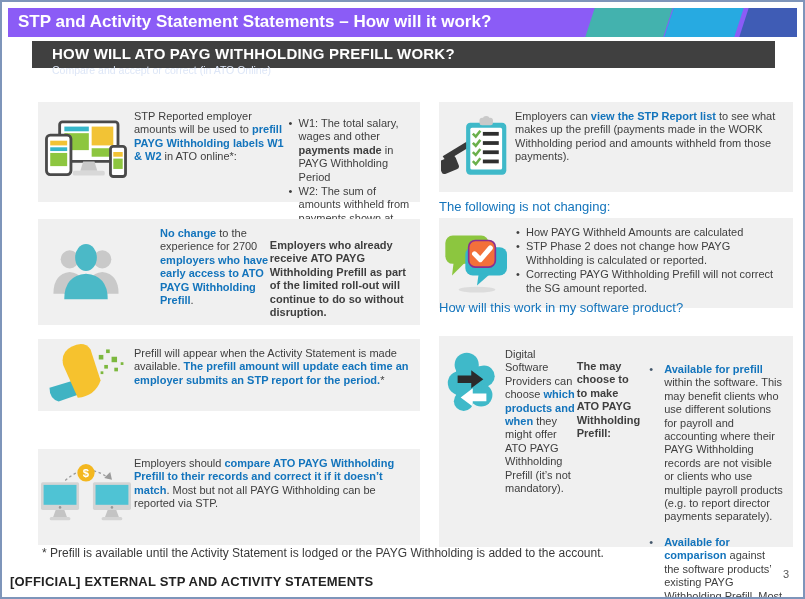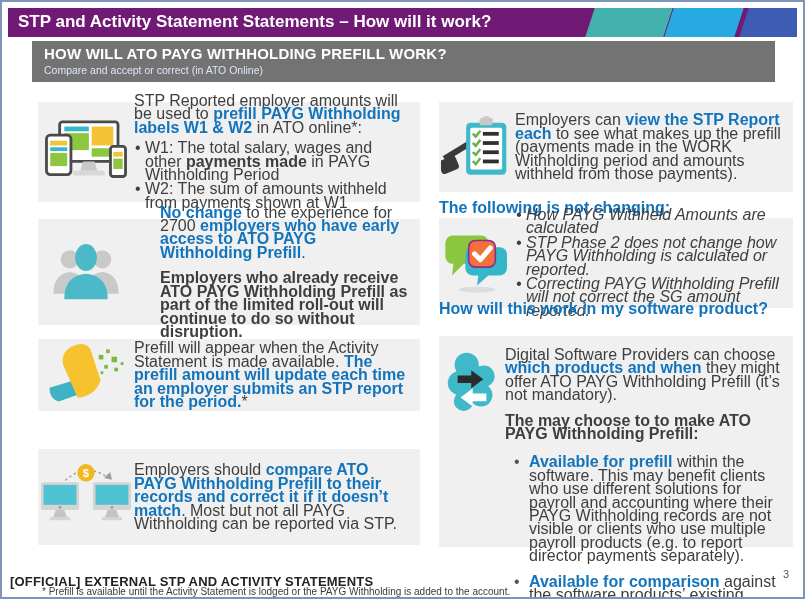--- a/index.html
+++ b/index.html
@@ -2,48 +2,48 @@
 <html><head>
 <meta charset="utf-8">
 <style>
   html,body{margin:0;padding:0;background:#fff;}
   #slide{
     position:relative;width:805px;height:599px;box-sizing:border-box;
     background:#ffffff;border:2px solid #7e95ba;overflow:hidden;
     font-family:"Liberation Sans",sans-serif;
   }
   
-  .topbar{position:absolute;left:6px;top:6px;width:789px;height:29px;background:#701a75;overflow:hidden;}
+  .topbar{position:absolute;left:6px;top:6px;width:789px;height:29px;background:#8b5cf6;overflow:hidden;}
   .topbar-title{position:absolute;left:10px;top:4px;color:#ffffff;font-weight:bold;font-size:17px;white-space:nowrap;}
   .seg{position:absolute;top:0;height:29px;transform:skewX(-18deg);}
   .seg-teal{left:582px;width:78px;background:#43b2ae;}
   .seg-lightblue{left:661px;width:70px;background:#27aae1;}
   .seg-royal{left:736px;width:95px;background:#3f5cb5;}
   
-  .header{position:absolute;left:30px;top:39px;width:743px;height:41px;background:#737373;box-sizing:border-box;padding:4px 0 0 12px;}
+  .header{position:absolute;left:30px;top:39px;width:743px;height:27px;background:#404040;box-sizing:border-box;padding:4px 0 0 20px;}
   .header-title{color:#ffffff;font-weight:bold;font-size:15px;letter-spacing:.2px;}
   .header-sub{color:#dde6f7;font-size:10.5px;margin-top:2px;}
   
   .block{position:absolute;background:#f0f0f0;display:flex;box-sizing:border-box;}
   .icon-col{flex:0 0 auto;display:flex;align-items:center;justify-content:center;}
-  .text-col{flex:1;display:flex;flex-direction:column;justify-content:center;
-    padding:8px 10px 8px 0;font-size:16px;line-height:13.4px;color:#3e3e3e;}
+  .text-col{flex:1;display:flex;flex-direction:row;justify-content:center;
+    padding:8px 10px 8px 0;font-size:11px;line-height:13.4px;color:#3e3e3e;}
   .para + .para{margin-top:12px;font-weight:bold;}
   .bb{color:#1374bc;font-weight:bold;}
   .b{font-weight:bold;}
   ul.bullets{margin:7px 0 0 0;padding:0;list-style:none;}
   ul.bullets li{position:relative;padding-left:11px;margin-bottom:1px;}
   ul.bullets li::before{content:"\2022";position:absolute;left:1px;color:#3e3e3e;}
-  ul.bullets.no-top{margin-top:0;font-style:italic;}
+  ul.bullets.no-top{margin-top:0;}
   ul.bullets-wide{margin:3px 0 0 0;padding:0;list-style:none;}
   ul.bullets-wide li{position:relative;padding-left:24px;margin-top:12px;}
   ul.bullets-wide li::before{content:"\2022";position:absolute;left:9px;color:#44576b;}
-  .section-heading{position:absolute;color:#1374bc;font-weight:bold;font-size:16px;}
-  
-  .footnote{position:absolute;left:40px;top:584px;font-size:10px;color:#3a3a3a;}
+  .section-heading{position:absolute;color:#1374bc;font-weight:normal;font-size:13px;}
+  
+  .footnote{position:absolute;left:40px;top:544px;font-size:12px;color:#3a3a3a;}
   .classification{position:absolute;left:8px;top:572px;font-size:13px;font-weight:bold;color:#222222;letter-spacing:.2px;}
   .page-number{position:absolute;right:14px;top:566px;font-size:11px;color:#595959;}
   svg{display:block;}
 </style>
 </head>
 <body>
 
 <div id="slide">
 
   <div class="topbar">
@@ -176,21 +176,21 @@
         </g>
         <g fill="#2f2f2f">
           <rect x="50" y="19" width="19" height="4.5"></rect>
           <rect x="50" y="30" width="19" height="4.5"></rect>
           <rect x="50" y="41" width="19" height="4.5"></rect>
           <rect x="50" y="52" width="19" height="4.5"></rect>
         </g>
       </svg>
     </div>
     <div class="text-col">
-      <div class="para"><span>Employers can </span><span class="bb">view the STP Report each</span><span> to see what makes up the prefill (payments made in the WORK Withholding period and amounts withheld from those payments).</span></div>
+      <div class="para"><span>Employers can </span><span class="bb">view the STP Report list</span><span> to see what makes up the prefill (payments made in the WORK Withholding period and amounts withheld from those payments).</span></div>
     </div>
   </div>
 
   <div class="section-heading" style="left:437px;top:197px;">The following is not changing:</div>
 
   <div class="block" style="left:437px;top:216px;width:354px;height:90px;">
     <div class="icon-col" style="width:76px;">
       <svg width="70" height="62" viewBox="0 0 84 74">
         <ellipse cx="42" cy="69" rx="22" ry="3.5" fill="#dcdcdc"></ellipse>
         <rect x="4" y="4" width="52" height="34" rx="9" fill="#8cc63f"></rect>

